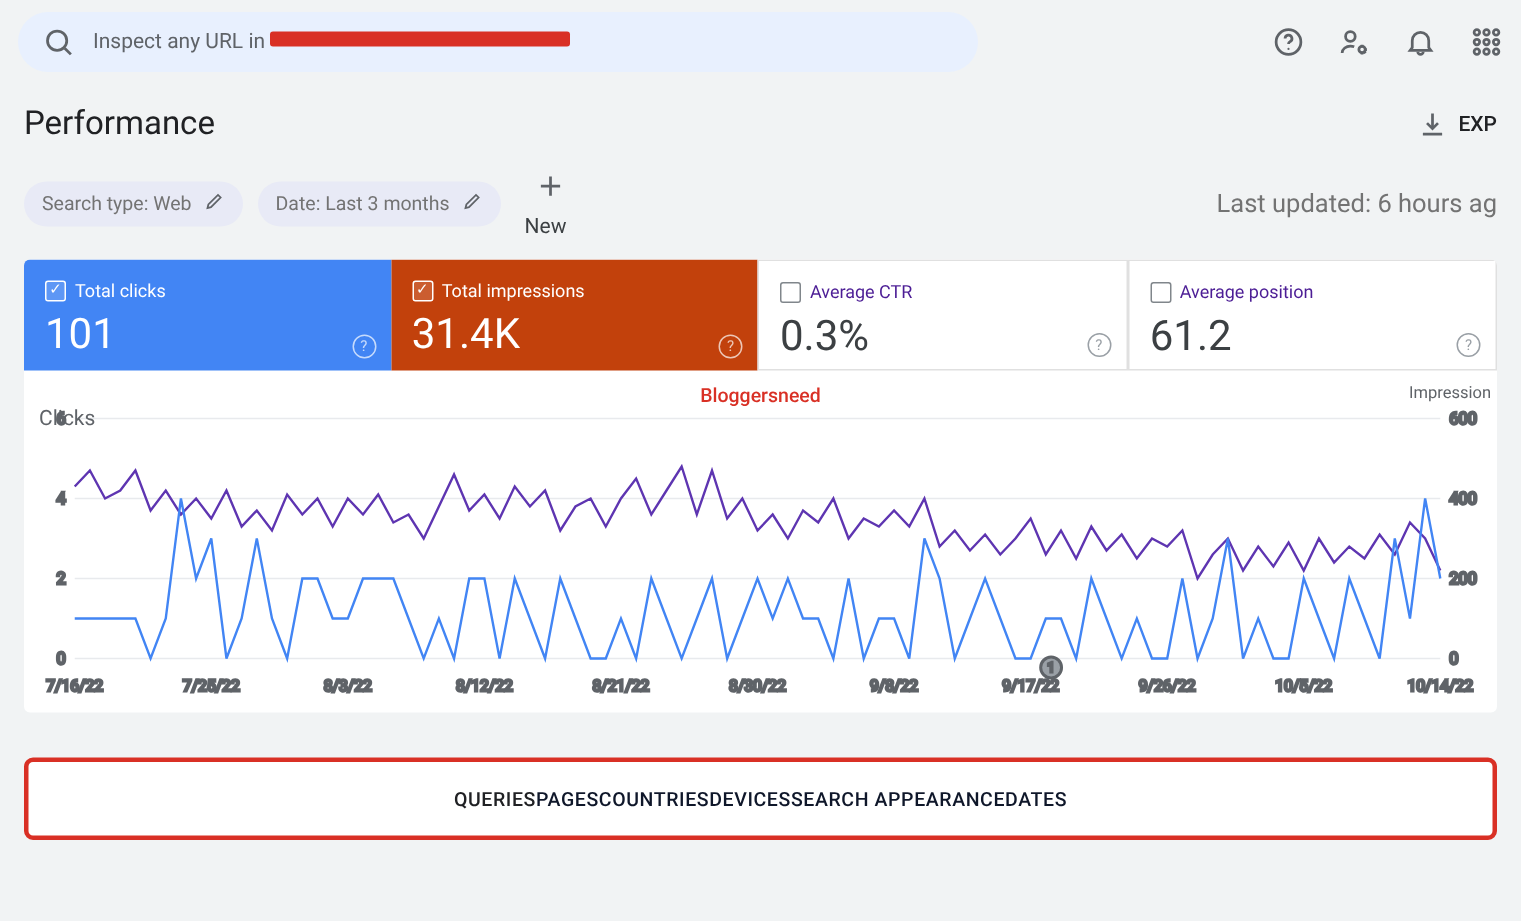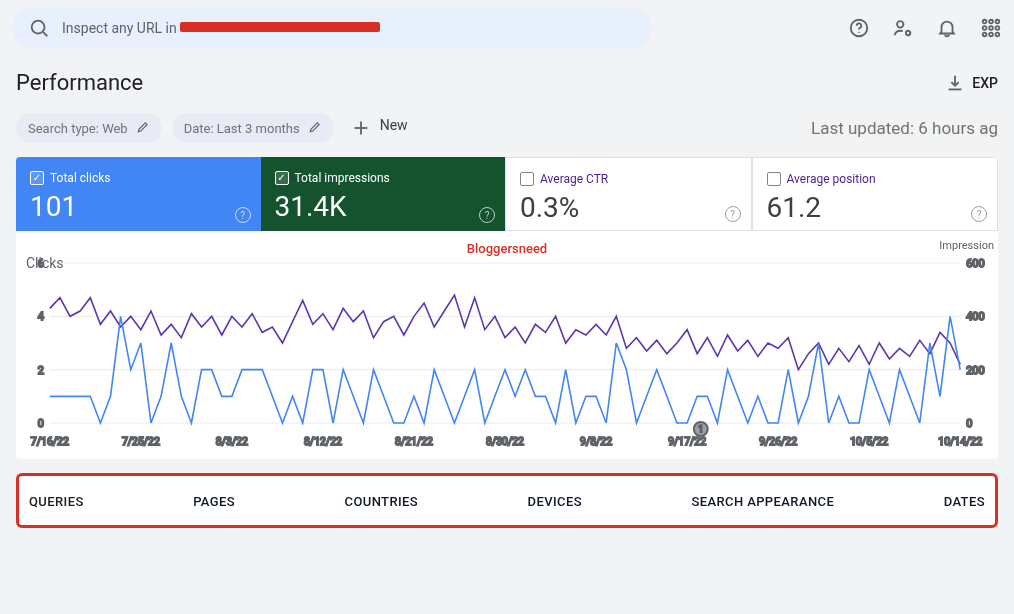--- a/index.html
+++ b/index.html
@@ -16,29 +16,29 @@
 
   
   .page-header { display: flex; align-items: center; padding: 14px 16px 18px 16px; }
   .page-title { font-size: 22px; font-weight: 400; color: #202124; }
   .exp-btn { margin-left: auto; display: flex; align-items: center; gap: 6px; font-size: 14px; font-weight: 500; color: #202124; }
 
   
   .chip-row { display: flex; align-items: center; gap: 10px; padding: 0 16px 14px 16px; }
   .chip { background: #e8eaf6; border-radius: 16px; height: 30px; display: flex; align-items: center; padding: 0 12px; font-size: 13px; color: #737373; gap: 8px; }
   .chip .pencil svg { width: 14px; height: 14px; }
-  .new-btn { display: flex; align-items: flex-start; gap: 8px; font-size: 14px; color: #3c4043; margin-left: 6px; }
+  .new-btn { display: flex; align-items: flex-end; gap: 8px; font-size: 14px; color: #3c4043; margin-left: 6px; flex-direction: column; }
   .last-updated { margin-left: auto; font-size: 17px; color: #737373; }
 
   
   .card { background: #fff; border-radius: 4px; margin: 0 16px; overflow: hidden; }
   .metric-row { display: flex; }
   .metric { flex: 1 1 0; border: 1px solid #e0e0e0; padding: 10px 14px 10px 14px; position: relative; height: 74px; }
   .metric.active-blue { background: #4285f4; border: none; }
-  .metric.active-purple { background: #14532d; border: none; }
+  .metric.active-purple { background: #c2410c; border: none; }
   .metric .chk { width: 14px; height: 14px; border: 1.5px solid #80868b; border-radius: 2px; display: inline-flex; align-items: center; justify-content: center; margin-right: 6px; vertical-align: middle; }
   .metric.active-blue .chk, .metric.active-purple .chk { border-color: #fff; background: rgba(255,255,255,0.15); }
   .metric.active-blue .chk::after, .metric.active-purple .chk::after { content:"✓"; color:#fff; font-size:10px; line-height:1;}
   .metric-label { font-size: 12px; color: #4c1d95; vertical-align: middle; }
   .metric.active-blue .metric-label, .metric.active-purple .metric-label { color: #fff; }
   .metric-value { font-size: 28px; font-weight: 400; color: #3c4043; margin-top: 4px; }
   .metric.active-blue .metric-value, .metric.active-purple .metric-value { color: #fff; }
   .help-dot { position: absolute; right: 10px; bottom: 8px; width: 16px; height: 16px; border: 1.3px solid #9aa0a6; border-radius: 50%; display:flex; align-items:center; justify-content:center; font-size:10px; color:#9aa0a6;}
   .metric.active-blue .help-dot, .metric.active-purple .help-dot { border-color: rgba(255,255,255,0.7); color: rgba(255,255,255,0.7); }
 
@@ -50,21 +50,21 @@
   .chart-svg { width: 100%; height: 210px; display: block; }
   .gridline { stroke: #e8eaed; stroke-width: 1; }
   .yt { font-size: 11px; fill: #5f6368; }
   .xt { font-size: 10.5px; fill: #5f6368; text-anchor: middle; }
   .line-clicks { stroke: #4285f4; stroke-width: 1.6; fill: none; }
   .line-impr { stroke: #5e35b1; stroke-width: 1.6; fill: none; }
   .annot-dot { fill: #9aa0a6; }
   .annot-num { fill: #fff; font-size: 9px; text-anchor: middle; }
 
   
-  .tab-row-wrap { margin: 14px 16px 0 16px; border: 3px solid #d93025; padding: 18px 10px 16px 10px; display:flex; justify-content: space-between; background:#fff; border-radius:6px;}
+  .tab-row-wrap { margin: 30px 16px 0 16px; border: 3px solid #d93025; padding: 18px 10px 16px 10px; display:flex; justify-content: center; background:#fff; border-radius:6px;}
   .tab { font-size: 13px; font-weight: 500; color: #0f172a; letter-spacing: 0.4px; }
   .tab.active { color: #202124; }
 </style>
 </head>
 <body>
 
 <div class="topbar">
   <div class="search-pill">
     <span class="icon">
       <svg viewBox="0 0 24 24">

